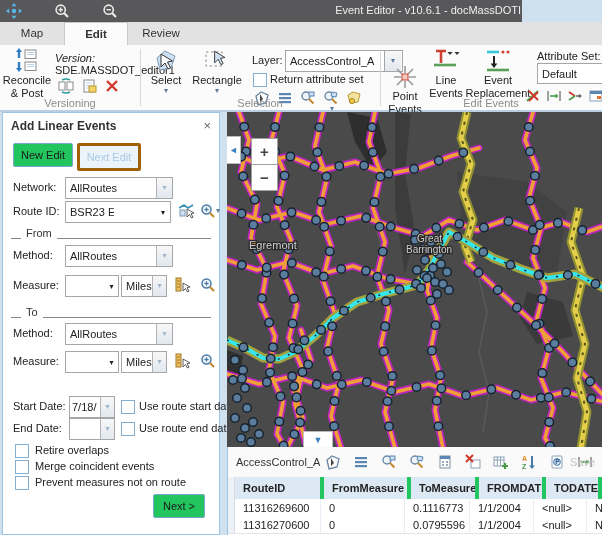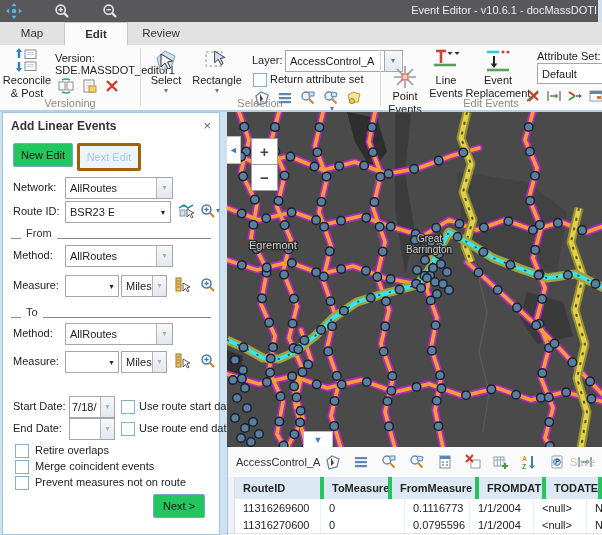--- a/index.html
+++ b/index.html
@@ -1,20 +1,20 @@
 <!DOCTYPE html>
 <html><head>
 <meta charset="utf-8">
 <style>
   html,body{margin:0;padding:0;background:#fff;}
   #app{position:relative;width:602px;height:535px;overflow:hidden;
        font-family:"Liberation Sans",sans-serif;background:#cfe0ef;}
   .abs{position:absolute;}
   
-  #titlebar{left:0;top:0;width:598px;height:22px;background:#58585a;display:flex;align-items:center;gap:24px;}
+  #titlebar{left:0;top:0;width:522px;height:22px;background:#58585a;display:flex;align-items:center;gap:24px;}
   #titlebar .ticon{width:20px;height:18px;display:flex;align-items:center;justify-content:center;margin-left:4px;}
   #win-title{position:absolute;right:1px;top:4px;font-size:11px;color:#efefef;white-space:nowrap;}
   
   #tabstrip{left:0;top:22px;width:602px;height:23px;background:#e2e2e2;border-bottom:1px solid #c9c9c9;}
   .tab{position:absolute;top:0;height:15px;line-height:22px;text-align:center;font-size:11.5px;color:#333;}
   .tab.active{background:#fbfbfb;border:1px solid #c9c9c9;border-bottom:1px solid #fbfbfb;height:23px;font-weight:bold;}
   
   #ribbon{left:0;top:45px;width:602px;height:65px;background:#fbfbfb;border-bottom:2px solid #b9cfe4;}
   .grp-label{position:absolute;bottom:1px;font-size:11px;color:#8c8c8c;text-align:center;}
   .vsep{position:absolute;top:4px;bottom:4px;width:1px;background:#d8d8d8;}
@@ -104,21 +104,21 @@
       <svg width="26" height="26" viewBox="0 0 26 26">
         <path d="M5 2v8M5 14v8" stroke="#2f7fc2" stroke-width="2.4"></path>
           <path d="M5 0l3 4H2zM5 24l3-4H2z" fill="#2f7fc2"></path>
         <rect x="11" y="2" width="11" height="8.5" fill="#fff" stroke="#8a8a8a"></rect>
           <rect x="11" y="14" width="11" height="8.5" fill="#fff" stroke="#8a8a8a"></rect>
         <path d="M13 4.5h7M13 6.5h7M13 16.5h7M13 18.5h7" stroke="#bcd2e8" stroke-width="1"></path>
       </svg>
       <span>Reconcile</span>
       <span>&amp; Post</span>
     </div>
-    <span class="abs lbl" style="left:55px;top:7px;">Version:</span>
+    <span class="abs lbl" style="left:55px;top:7px;font-style:italic;">Version:</span>
     <span class="abs lbl" style="left:55px;top:19px;">SDE.MASSDOT_editor1</span>
     <div class="iconrow" style="left:57px;top:32px;">
       <span class="icon16">
         <svg width="16" height="16" viewBox="0 0 16 16">
             <rect x="1" y="4" width="6" height="8" fill="#fff" stroke="#8a8a8a"></rect>
             <rect x="9" y="4" width="6" height="8" fill="#fff" stroke="#8a8a8a"></rect>
             <path d="M4 2c4-2 8 0 8 0" fill="none" stroke="#2a9d9d" stroke-width="1.4"></path>
             <path d="M12 14c-4 2-8 0-8 0" fill="none" stroke="#2a9d9d" stroke-width="1.4"></path>
           </svg>
       </span>
@@ -730,22 +730,22 @@
               <path d="M4 8h7" stroke="#4a9a4a" stroke-width="1.6"></path>
               <path d="M12.5 8l-3-2.4v4.8z" fill="#4a9a4a"></path>
             </svg>
           </span>
         </span>
       <span id="grid-save">Save</span>
     </div>
     <div class="g-hrow" id="grid-head">
         <span class="g-gut"></span>
         <span class="g-cell" style="width: 77px;">RouteID</span>
+        <span class="g-cell" style="width: 75px;">FromMeasure</span>
         <span class="g-cell" style="width: 56px;">ToMeasure</span>
-        <span class="g-cell" style="width: 75px;">FromMeasure</span>
         <span class="g-cell" style="width: 55px;">FROMDATE</span>
         <span class="g-cell" style="width: 44px;">TODATE</span>
         <span class="g-cell" style="width: 51px;">ACCESS</span>
       </div>
     <div id="grid-body">
         <div class="g-row" style="top: 52px;">
           <span class="g-gut"></span>
           <span class="g-cell" style="width: 77px;">11316269600</span>
           <span class="g-cell" style="width: 75px;">0</span>
           <span class="g-cell" style="width: 56px;">0.1116773</span>

